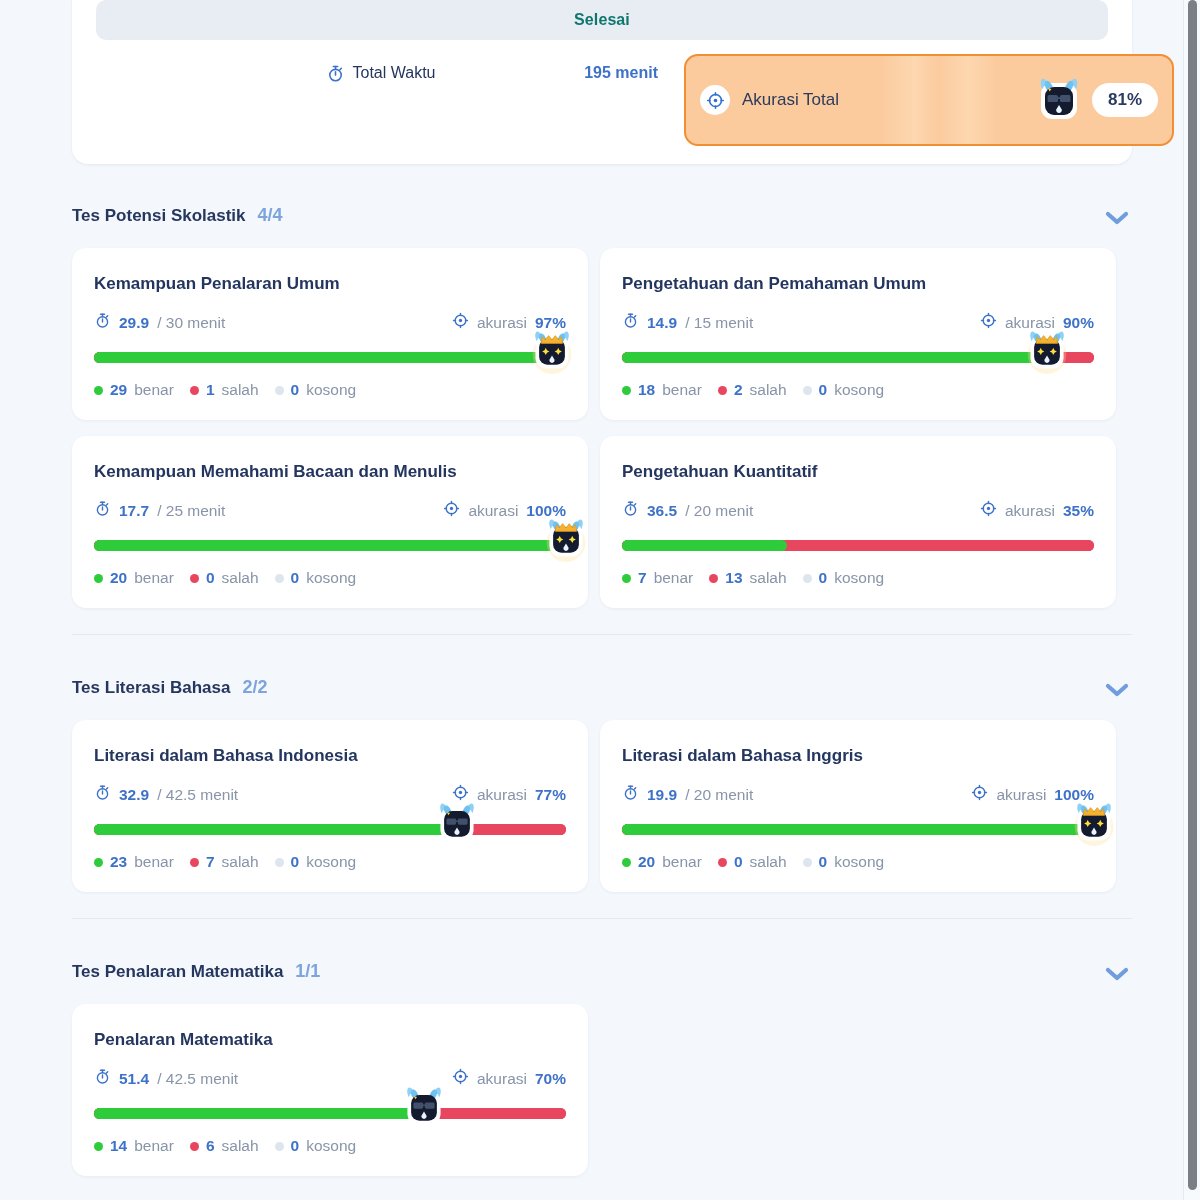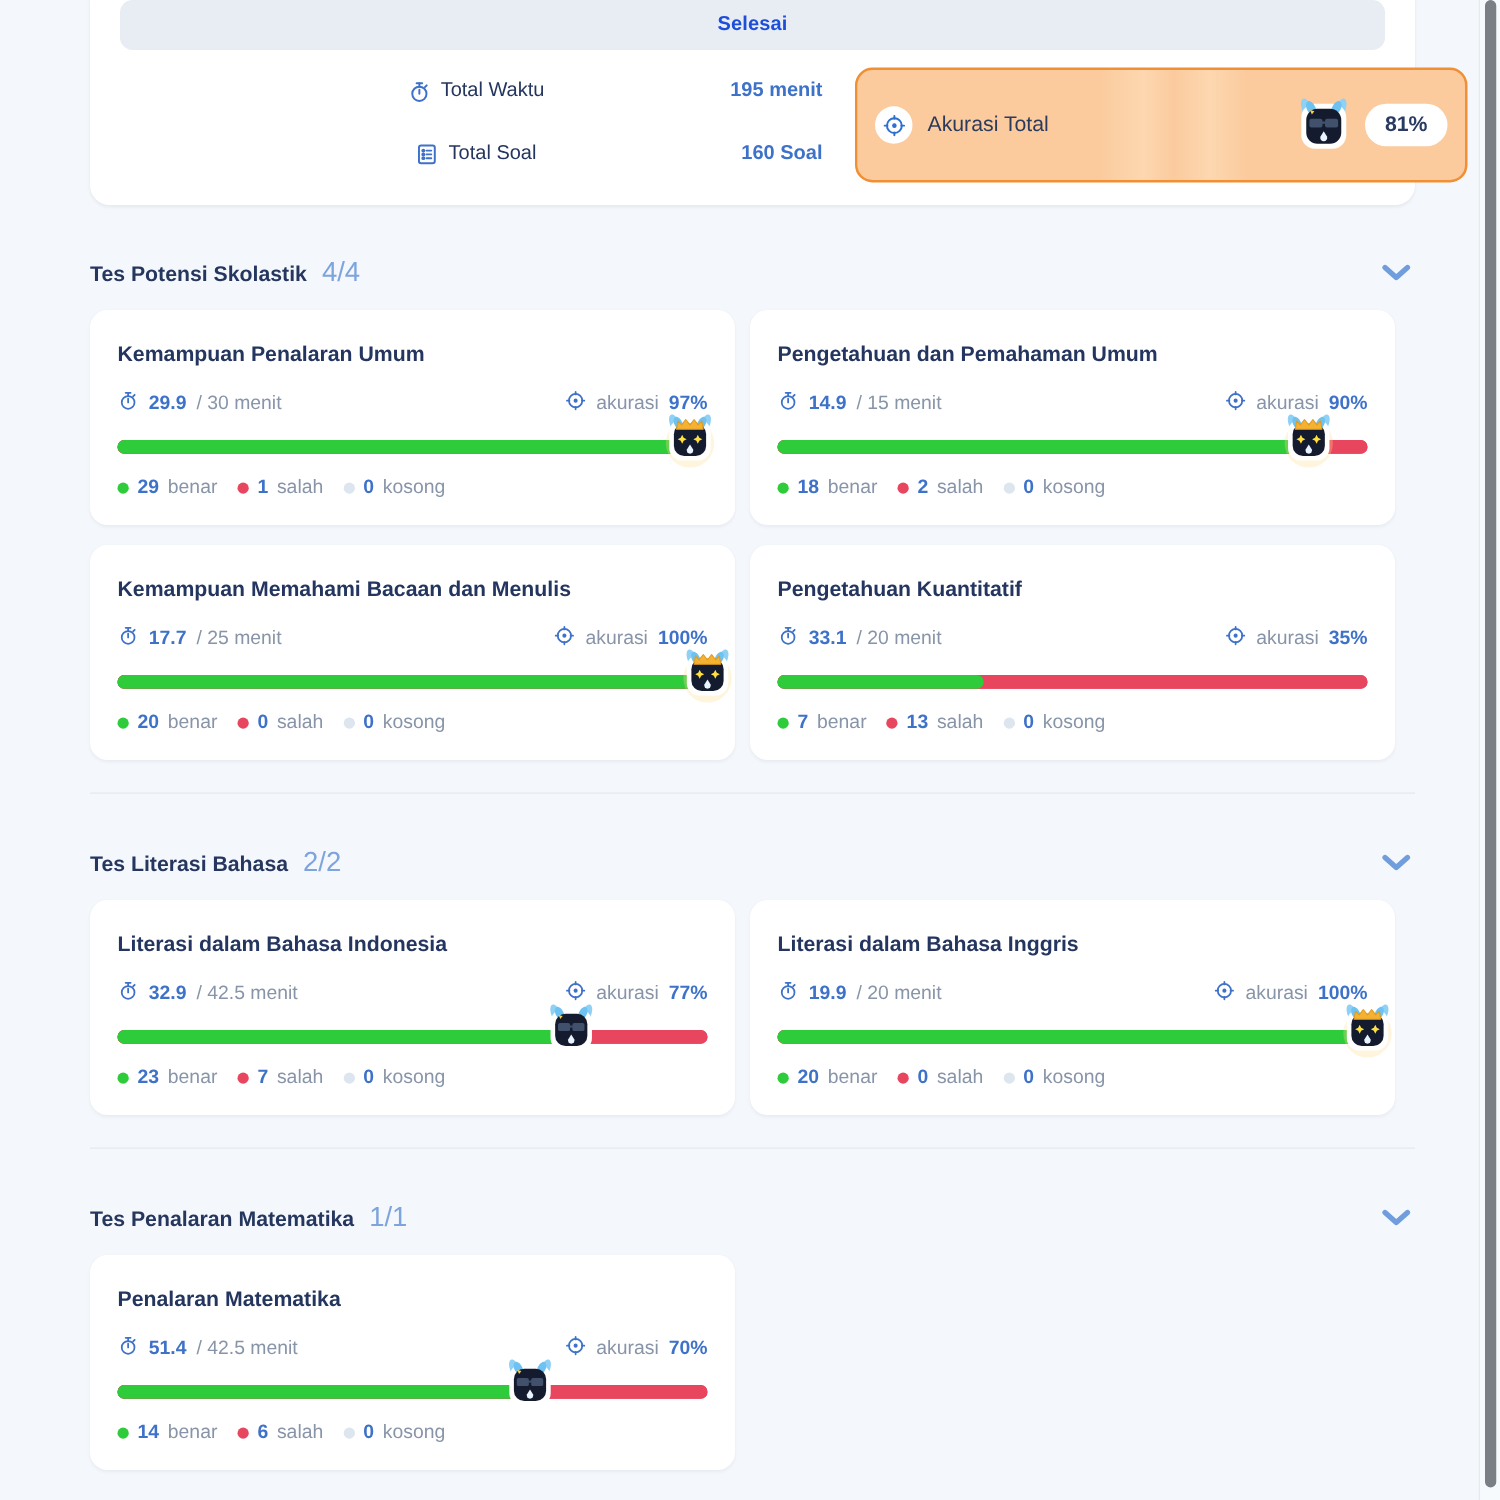--- a/index.html
+++ b/index.html
@@ -38,21 +38,21 @@
     box-shadow: 0 1px 3px rgba(30,50,90,.07);
   }
   .selesai-bar {
     position: absolute; left: 24px; top: 14px;
     width: 1012px; height: 40px;
     background: #e8edf4;
     border-radius: 10px;
     display: flex; align-items: center; justify-content: center;
   }
   .selesai-text {
-    font-size: 16px; font-weight: 700; color: #1d4ed8;
+    font-size: 16px; font-weight: 700; color: #0f766e;
     letter-spacing: .1px;
     text-align: right;
   }
 
   .summary-rows {
     position: absolute; left: 0px; top: 62px;
     width: 520px;
   }
   .srow {
     display: flex; align-items: center;
@@ -97,21 +97,21 @@
   }
 
   
   .mascot { position: relative; display: inline-block; }
   .mascot svg { display: block; }
   .sec-head {
     position: absolute; left: 72px;
     display: flex; align-items: baseline; gap: 12px;
   }
   .sec-title { font-size: 17px; font-weight: 700; color: #26375f; }
-  .sec-count { font-size: 22px; font-weight: 400; color: #7da4dd; }
+  .sec-count { font-size: 18px; font-weight: 700; color: #7da4dd; }
   .chev {
     position: absolute; right: 68px;
     width: 30px; height: 30px;
     display: flex; align-items: center; justify-content: center;
     cursor: pointer;
   }
   .divider {
     position: absolute; left: 72px;
     width: 1060px; height: 1px; background: #e3e9f1;
   }
@@ -190,35 +190,20 @@
             <line x1="12" y1="14" x2="12" y2="9.8"></line>
             <line x1="9.2" y1="3.2" x2="14.8" y2="3.2"></line>
             <line x1="12" y1="3.2" x2="12" y2="6.6"></line>
             <line x1="17.6" y1="7.2" x2="19.4" y2="5.4"></line>
           </svg>
         </span>
         <span class="lab">Total Waktu</span>
         <span class="val">195 menit</span>
       </div>
 
-      <div class="srow">
-        <span class="ico">
-          <svg width="19" height="19" viewBox="0 0 24 24" fill="none" stroke="#3e72c9" stroke-width="2" stroke-linecap="round">
-            <rect x="4" y="3" width="16" height="18" rx="2.2"></rect>
-            <circle cx="8.4" cy="8.2" r="1"></circle>
-            <circle cx="8.4" cy="12" r="1"></circle>
-            <circle cx="8.4" cy="15.8" r="1"></circle>
-            <line x1="11.6" y1="8.2" x2="16.4" y2="8.2"></line>
-            <line x1="11.6" y1="12" x2="16.4" y2="12"></line>
-            <line x1="11.6" y1="15.8" x2="16.4" y2="15.8"></line>
-          </svg>
-        </span>
-        <span class="lab">Total Soal</span>
-        <span class="val">160 Soal</span>
-      </div>
 
     </div>
 
     <div class="akurasi-box">
       <span class="ak-ico">
         <svg width="19" height="19" viewBox="0 0 24 24" fill="none" stroke="#2f6fd0" stroke-width="2" stroke-linecap="round">
           <circle cx="12" cy="12" r="7.5"></circle>
           <circle cx="12" cy="12" r="2.3" fill="#2f6fd0" stroke="none"></circle>
           <line x1="12" y1="2.2" x2="12" y2="5"></line>
           <line x1="12" y1="19" x2="12" y2="21.8"></line>
@@ -460,21 +445,21 @@
 
       <div class="meta">
         <span class="meta-left">
           <span><svg width="17" height="17" viewBox="0 0 24 24" fill="none" stroke="#3e72c9" stroke-width="2" stroke-linecap="round">
   <circle cx="12" cy="14" r="7.2"></circle>
                 <line x1="12" y1="14" x2="12" y2="9.8"></line>
   <line x1="9.2" y1="3.2" x2="14.8" y2="3.2"></line>
                 <line x1="12" y1="3.2" x2="12" y2="6.6"></line>
   <line x1="17.6" y1="7.2" x2="19.4" y2="5.4"></line>
               </svg></span>
-          <span class="t-used">33.1</span>
+          <span class="t-used">36.5</span>
           <span class="t-total">/ 20 menit</span>
         </span>
         <span class="meta-right">
           <span><svg width="17" height="17" viewBox="0 0 24 24" fill="none" stroke="#3e72c9" stroke-width="2" stroke-linecap="round">
   <circle cx="12" cy="12" r="7.5"></circle>
                 <circle cx="12" cy="12" r="2.3" fill="#3e72c9" stroke="none"></circle>
   <line x1="12" y1="2.2" x2="12" y2="5"></line>
                 <line x1="12" y1="19" x2="12" y2="21.8"></line>
   <line x1="2.2" y1="12" x2="5" y2="12"></line>
                 <line x1="19" y1="12" x2="21.8" y2="12"></line>

